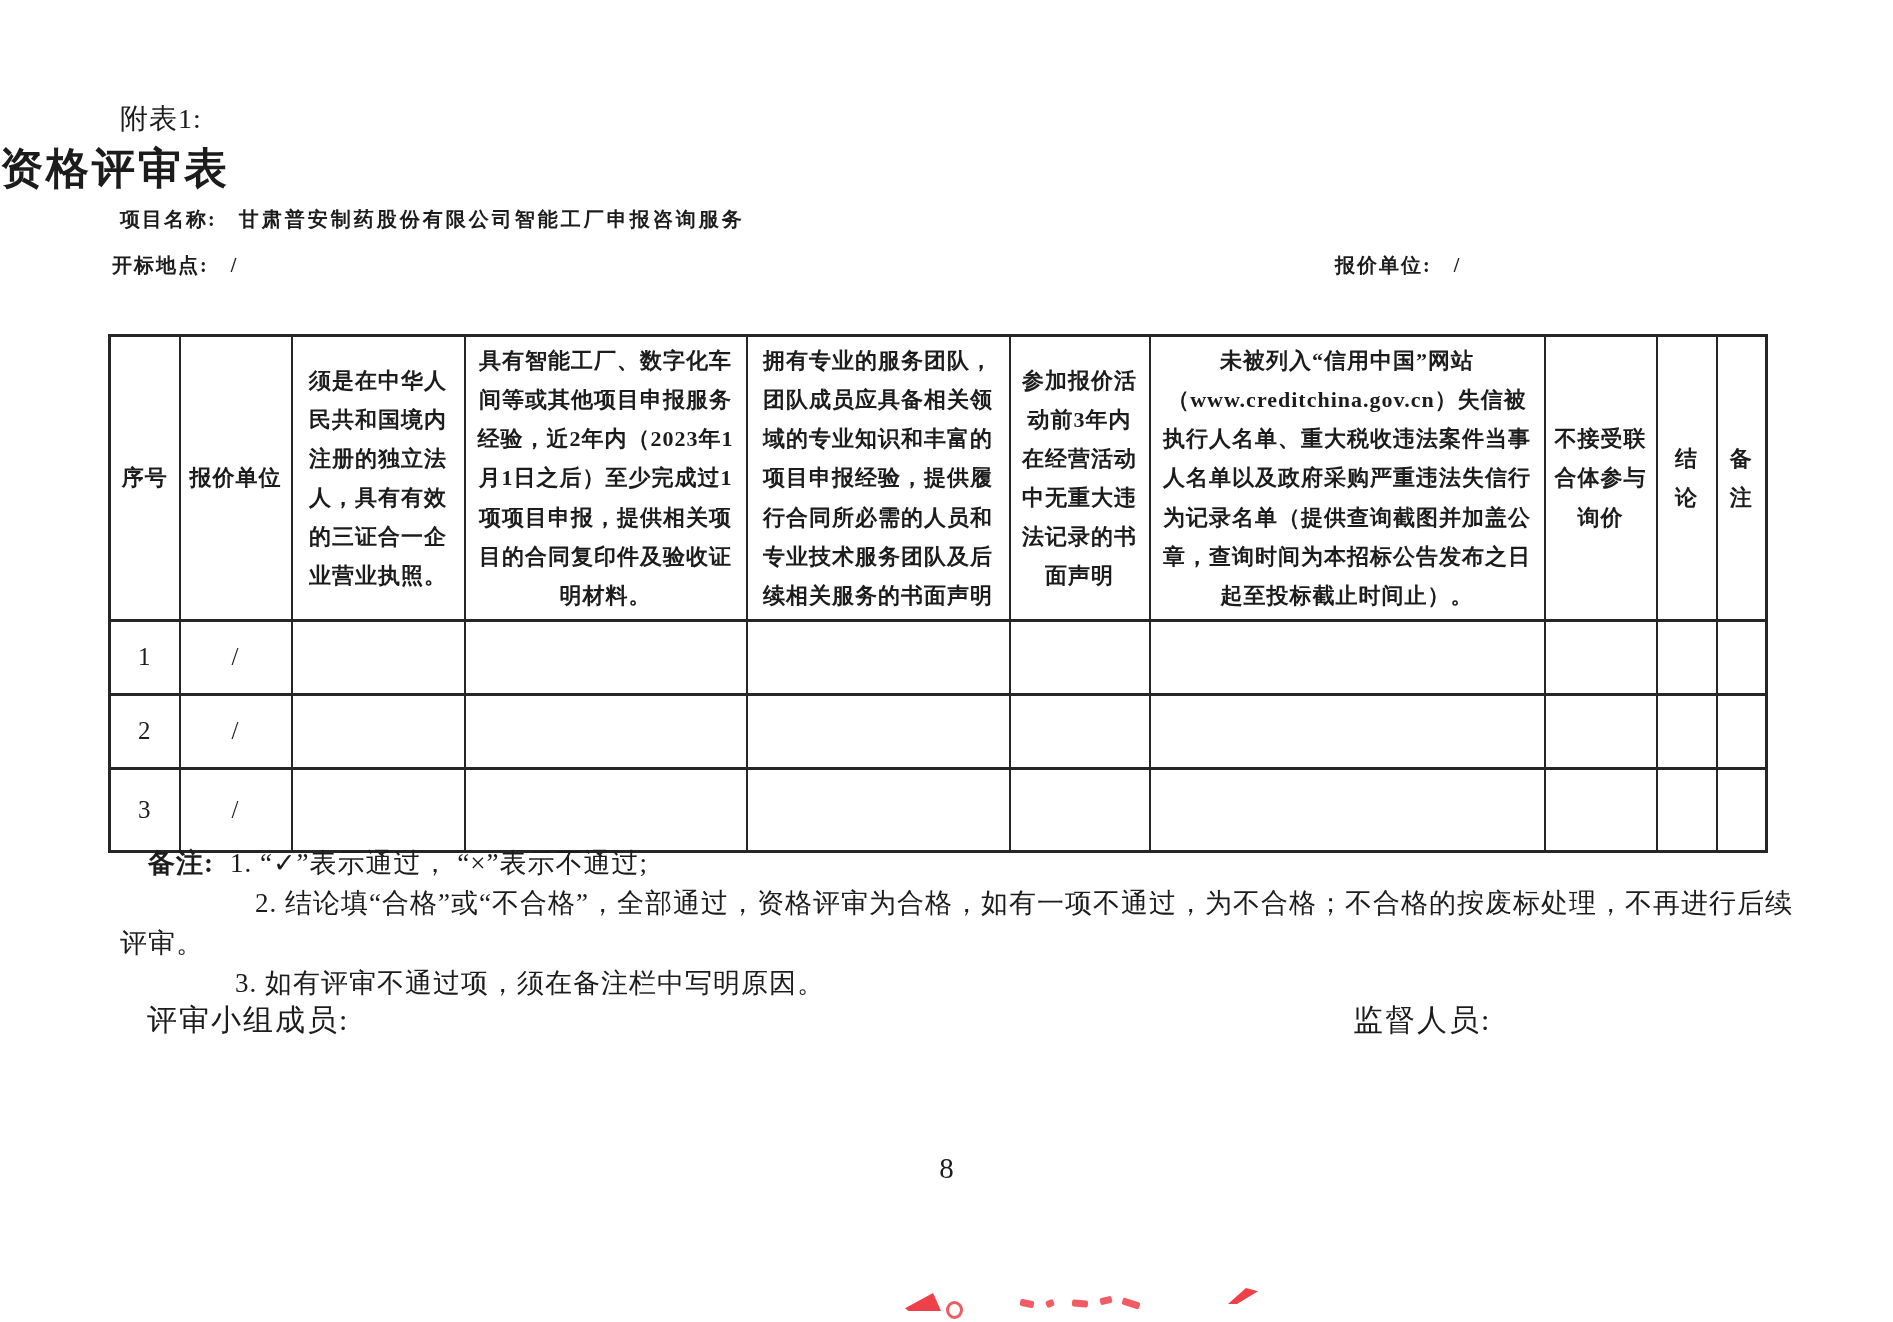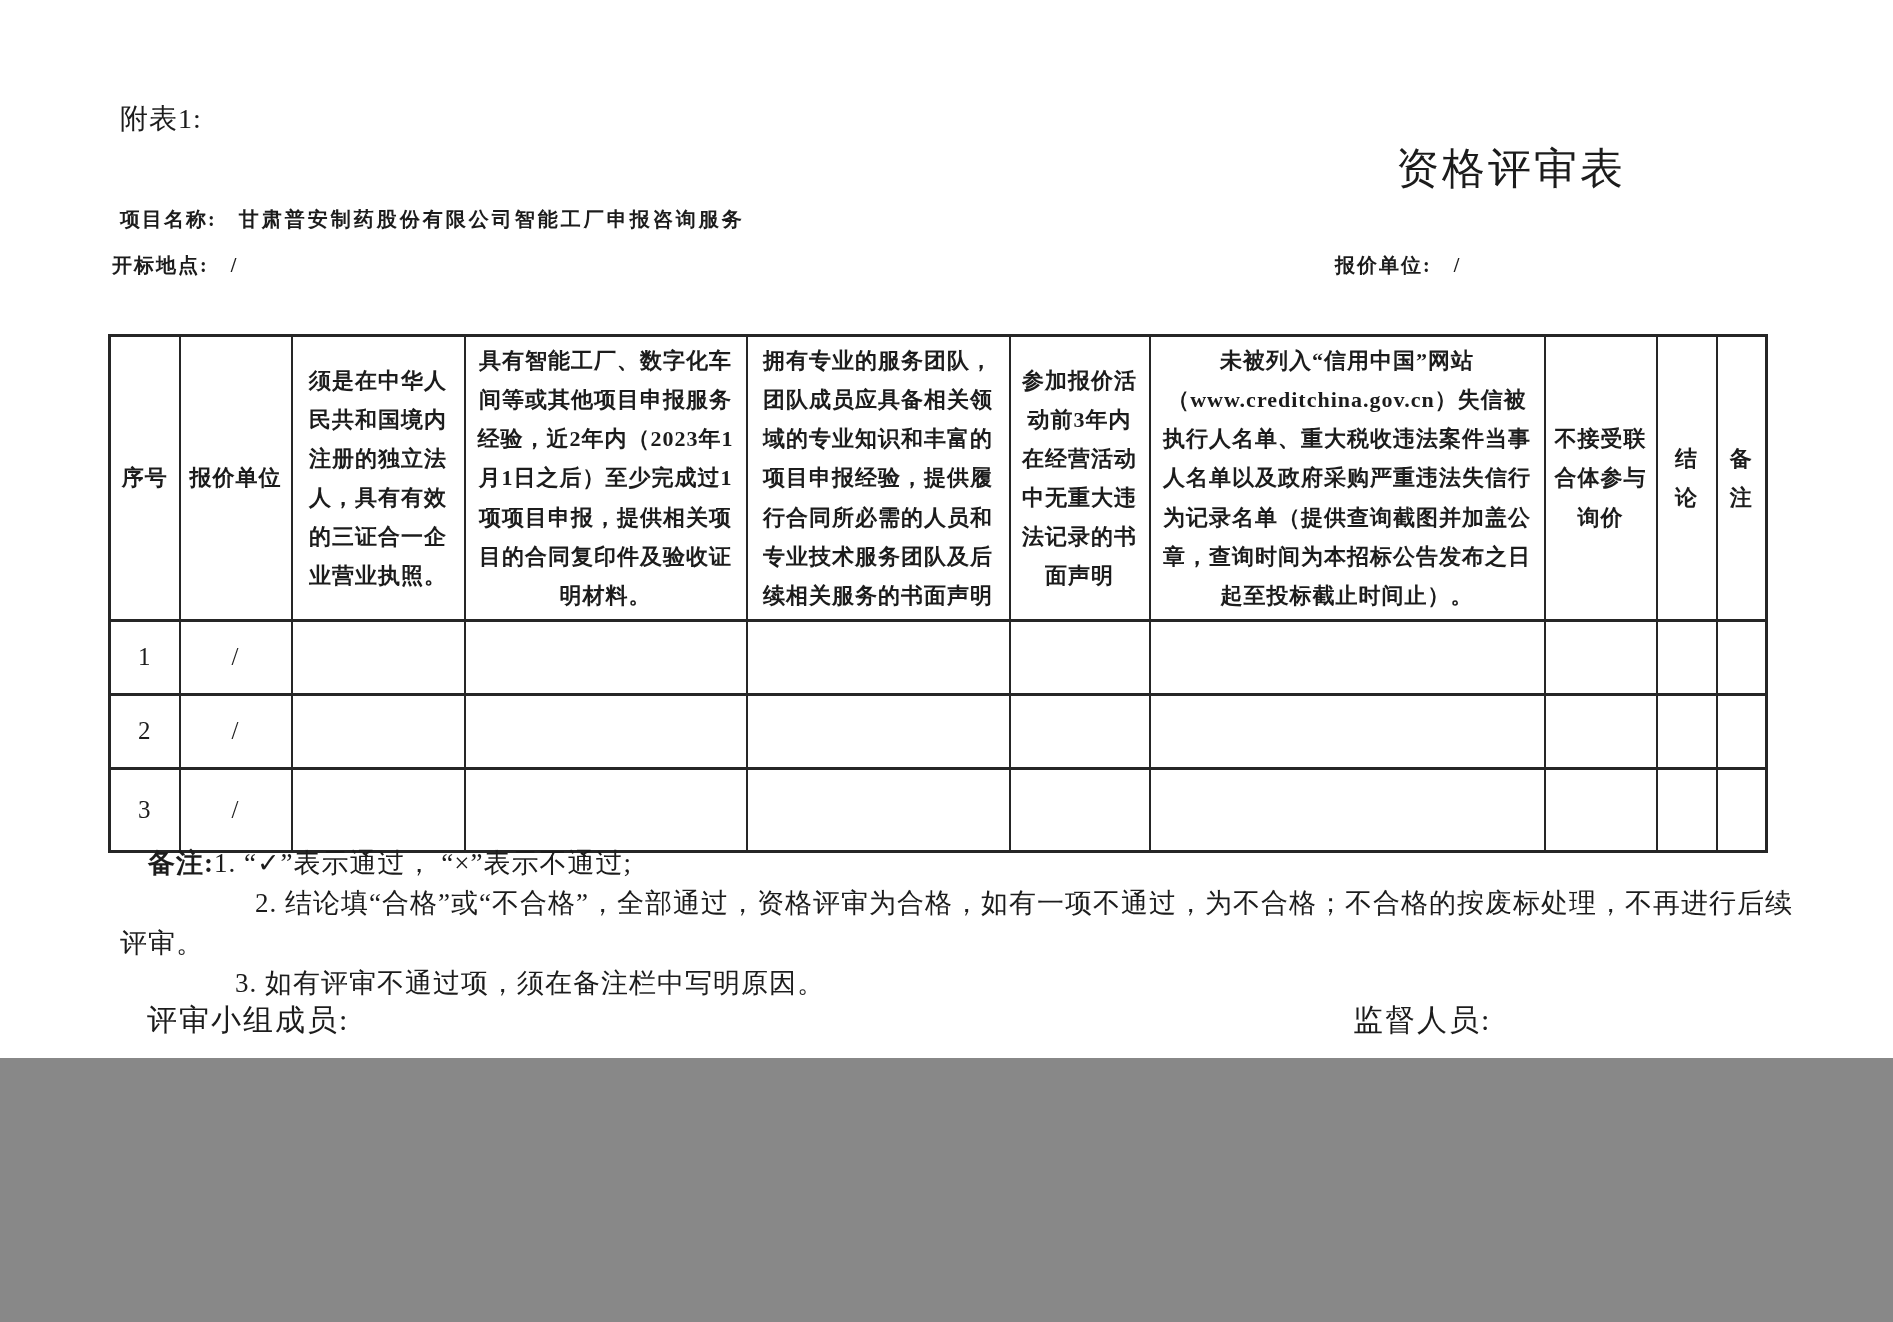--- a/index.html
+++ b/index.html
@@ -1,30 +1,30 @@
 <!DOCTYPE html>
 <html><head>
 <meta charset="utf-8">
 <style>
   html,body{margin:0;padding:0;background:#888;}
   .page{
     position:relative;
-    width:1893px;height:1058px;
+    width:1893px;height:1322px;
     background:#ffffff;
     font-family:"Liberation Serif","DejaVu Serif",serif;
     color:#1c1c1c;
     overflow:hidden;
   }
   .appendix{
     position:absolute;left:120px;top:100px;
     font-size:28px;letter-spacing:1px;
   }
   .doc-title{
     position:absolute;left:0;top:140px;width:1594px;
-    text-align:right;font-size:43px;font-weight:400;letter-spacing:3px;padding-left:32px;
+    text-align:left;font-size:43px;font-weight:700;letter-spacing:3px;
   }
   .meta-line{position:absolute;font-size:20px;white-space:nowrap;}
   .meta-label{font-weight:700;letter-spacing:2px;}
   .meta-value{margin-left:22px;font-weight:600;letter-spacing:3px;}
   .project-line{left:120px;top:206px;}
   .location-line{left:112px;top:252px;}
   .date-line{left:1335px;top:252px;}
 
   table.qual{
     position:absolute;left:108px;top:334px;
@@ -41,21 +41,21 @@
   }
   tr.header-row{height:274px;}
   tr.data-row{height:74px;}
   tr.data-row td{border-top-width:3px;font-size:25px;font-weight:500;}
   tr.data-row.last{height:83px;}
 
   .notes{
     position:absolute;left:120px;top:843px;width:1680px;
     font-size:27px;line-height:40px;letter-spacing:1px;
   }
-  .note-label{font-weight:700;margin-left:28px;margin-right:0;}
+  .note-label{font-weight:700;margin-left:28px;margin-right:16px;}
   .note-indent2{padding-left:135px;}
   .note-indent3{padding-left:115px;}
 
   .sig{position:absolute;top:1000px;font-size:30px;font-weight:400;letter-spacing:2px;}
   .sig-left{left:147px;}
   .sig-right{left:1353px;}
 
   .page-number{
     position:absolute;left:0;top:1152px;width:1893px;
     text-align:center;font-size:29px;

